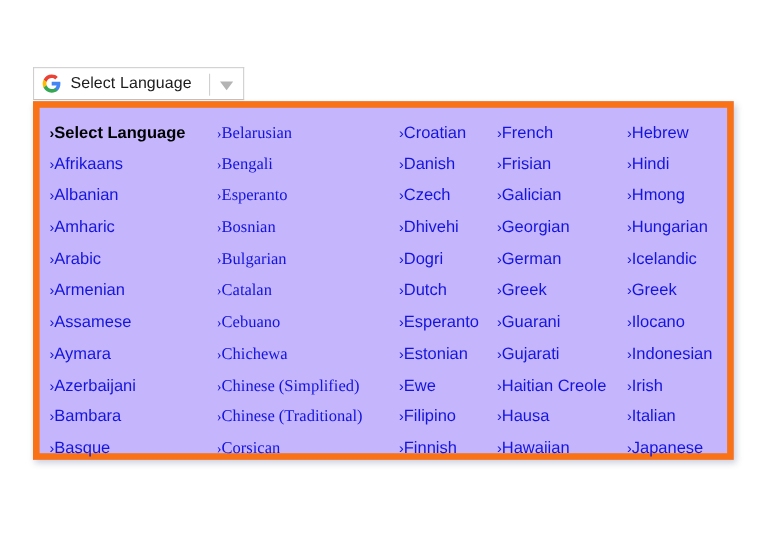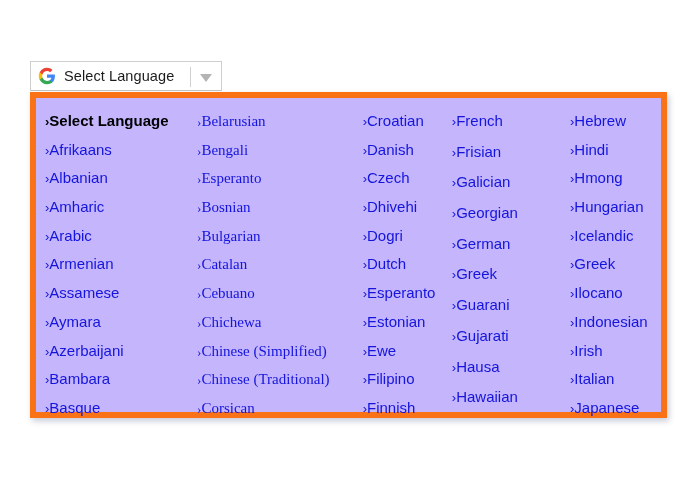--- a/index.html
+++ b/index.html
@@ -161,20 +161,21 @@
         </div>
       <div class="lang-col c3">
           <span class="lang-item"><span class="chev">›</span><span>French</span></span>
           <span class="lang-item"><span class="chev">›</span><span>Frisian</span></span>
           <span class="lang-item"><span class="chev">›</span><span>Galician</span></span>
           <span class="lang-item"><span class="chev">›</span><span>Georgian</span></span>
           <span class="lang-item"><span class="chev">›</span><span>German</span></span>
           <span class="lang-item"><span class="chev">›</span><span>Greek</span></span>
           <span class="lang-item"><span class="chev">›</span><span>Guarani</span></span>
           <span class="lang-item"><span class="chev">›</span><span>Gujarati</span></span>
+          <span class="lang-item"><span class="chev">›</span><span>Haitian Creole</span></span>
           <span class="lang-item"><span class="chev">›</span><span>Hausa</span></span>
           <span class="lang-item"><span class="chev">›</span><span>Hawaiian</span></span>
         </div>
       <div class="lang-col c4">
           <span class="lang-item"><span class="chev">›</span><span>Hebrew</span></span>
           <span class="lang-item"><span class="chev">›</span><span>Hindi</span></span>
           <span class="lang-item"><span class="chev">›</span><span>Hmong</span></span>
           <span class="lang-item"><span class="chev">›</span><span>Hungarian</span></span>
           <span class="lang-item"><span class="chev">›</span><span>Icelandic</span></span>
           <span class="lang-item"><span class="chev">›</span><span>Greek</span></span>

